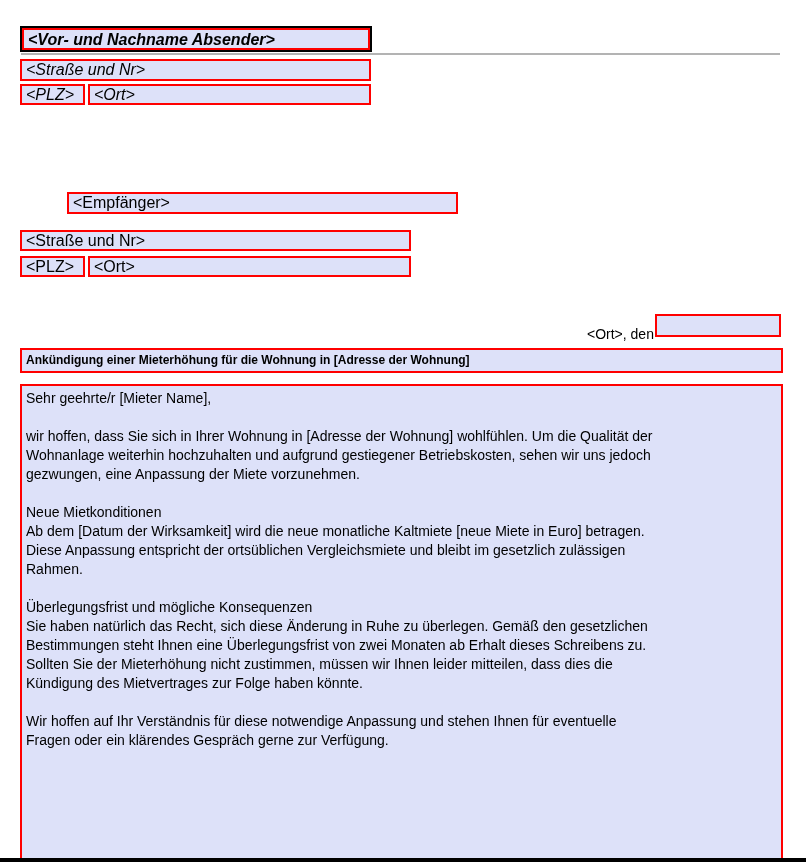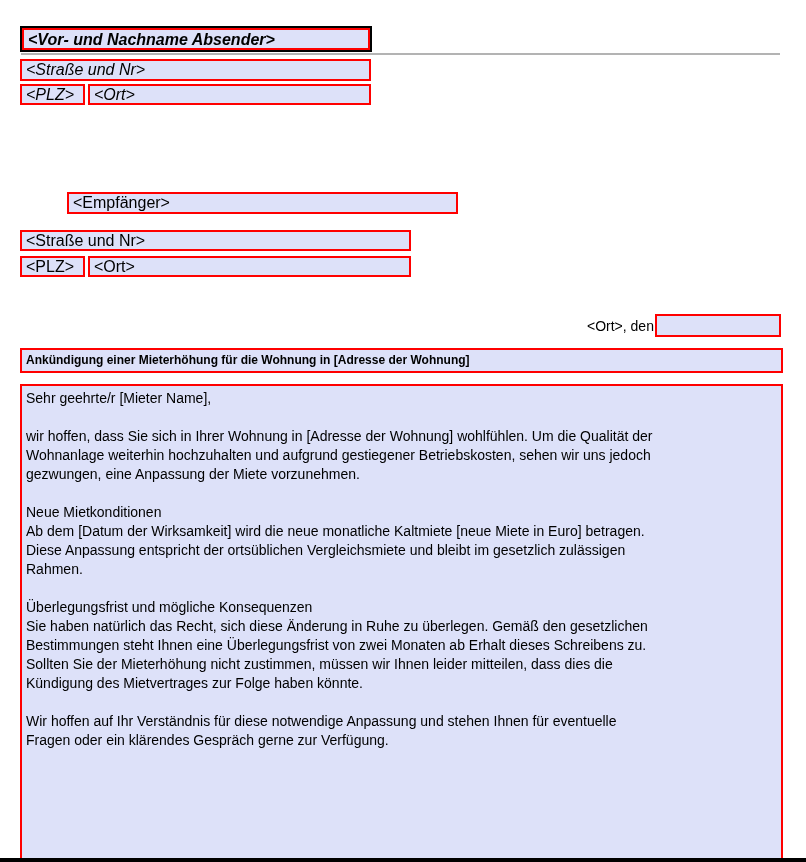--- a/index.html
+++ b/index.html
@@ -38,21 +38,21 @@
   }
   .sender-street { left: 20px; top: 59px;  width: 351px; height: 22px; line-height: 18px; }
   .sender-plz    { left: 20px; top: 84px;  width: 65px;  height: 21px; }
   .sender-city   { left: 88px; top: 84px;  width: 283px; height: 21px; }
   .recip-name    { left: 20px; top: 192px; width: 391px; height: 22px; line-height: 18px; margin-left: 47px; }
   .recip-street  { left: 20px; top: 230px; width: 391px; height: 21px; }
   .recip-plz     { left: 20px; top: 256px; width: 65px;  height: 21px; }
   .recip-city    { left: 88px; top: 256px; width: 323px; height: 21px; }
   .date-label {
     position: absolute;
-    left: 587px; top: 318px;
+    left: 587px; top: 326px;
     font-size: 14px;
   }
   .date-box { left: 655px; top: 314px; width: 126px; height: 23px; }
   .subject {
     left: 20px; top: 348px; width: 763px; height: 25px;
     font-size: 12px; font-weight: bold; line-height: 21px;
   }
   .body-box {
     left: 20px; top: 384px; width: 763px; height: 482px;
     white-space: pre-wrap;

